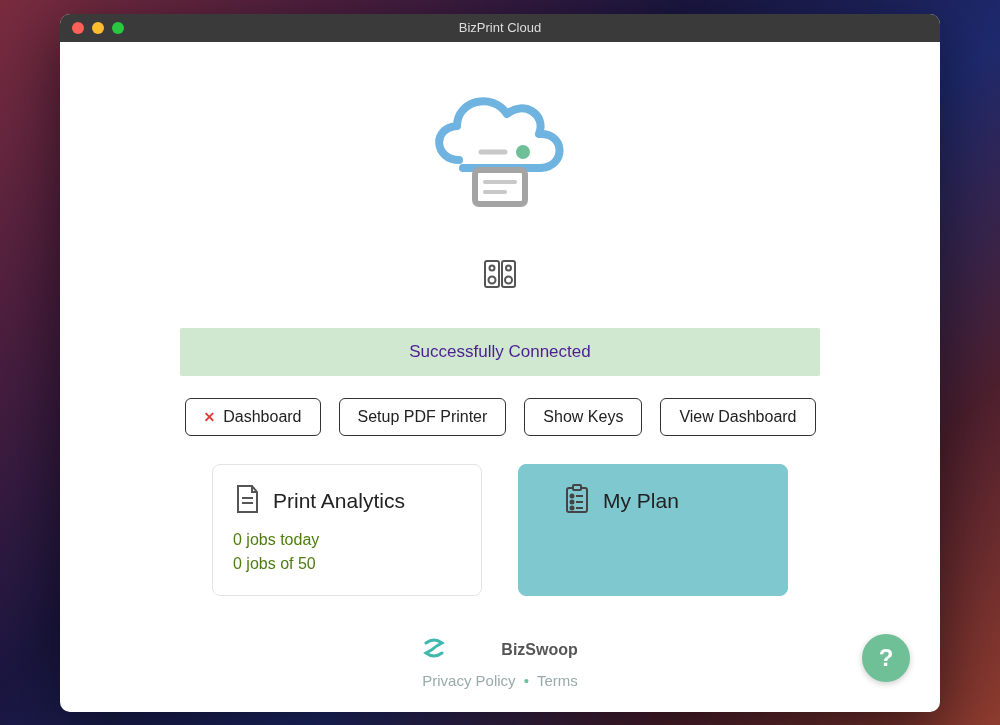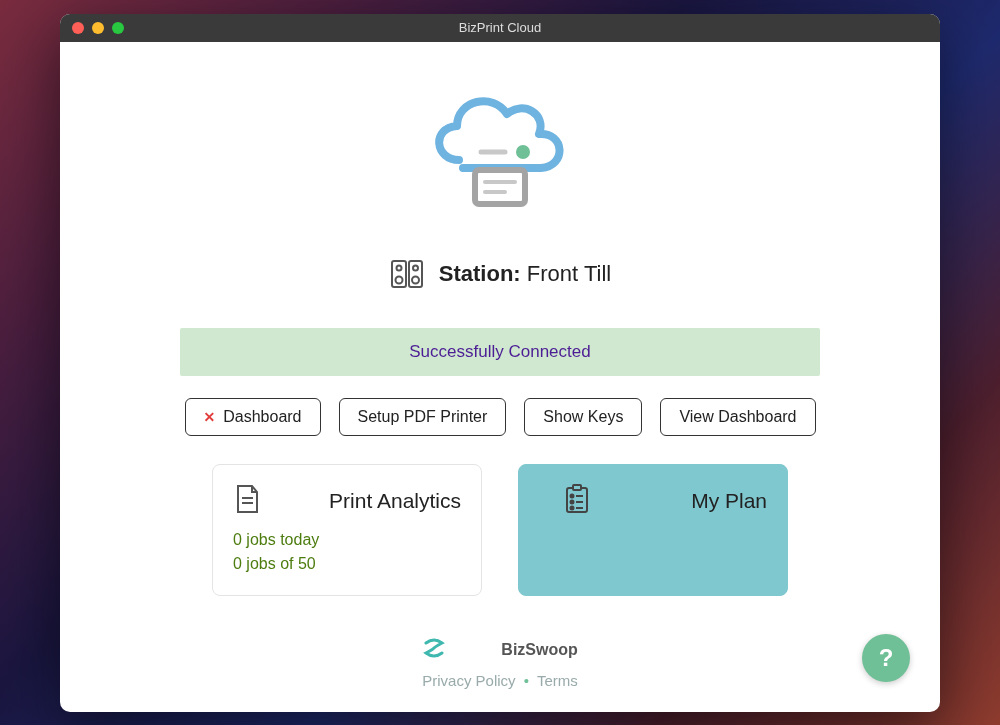--- a/index.html
+++ b/index.html
@@ -120,23 +120,22 @@
   padding: 18px 20px 22px;
 }
 .card-plan {
   background: #7fc8cf;
   border-color: #7fc8cf;
   padding-left: 44px;
 }
 .card-header {
   display: flex;
   align-items: center;
-  gap: 28px;
+  gap: 12px;
   margin-bottom: 12px;
-  justify-content: space-between;
 }
 .card-title {
   font-size: 21px;
   color: #222;
 }
 .card-line {
   font-size: 16px;
   color: #4d7c0f;
   margin-top: 6px;
 }
@@ -217,24 +216,20 @@
     <div class="station-row">
       <span class="station-icon">
         <svg width="36" height="36" viewBox="0 0 36 36" fill="none" stroke="#555" stroke-width="2">
           <rect x="3" y="5" width="14" height="26" rx="2"></rect>
           <rect x="20" y="5" width="13" height="26" rx="2"></rect>
           <circle cx="10" cy="12" r="2.5"></circle>
           <circle cx="10" cy="24" r="3.5"></circle>
           <circle cx="26.5" cy="12" r="2.5"></circle>
           <circle cx="26.5" cy="24" r="3.5"></circle>
         </svg>
-      </span>
-      <span class="station-text">
-        <span class="station-label">Station:</span>
-        <span>Front Till</span>
       </span>
     </div>
 
     <div class="banner">
       <span>Successfully Connected</span>
     </div>
 
     <div class="button-row">
       <button class="btn">
         <span class="x-icon">✕</span>

